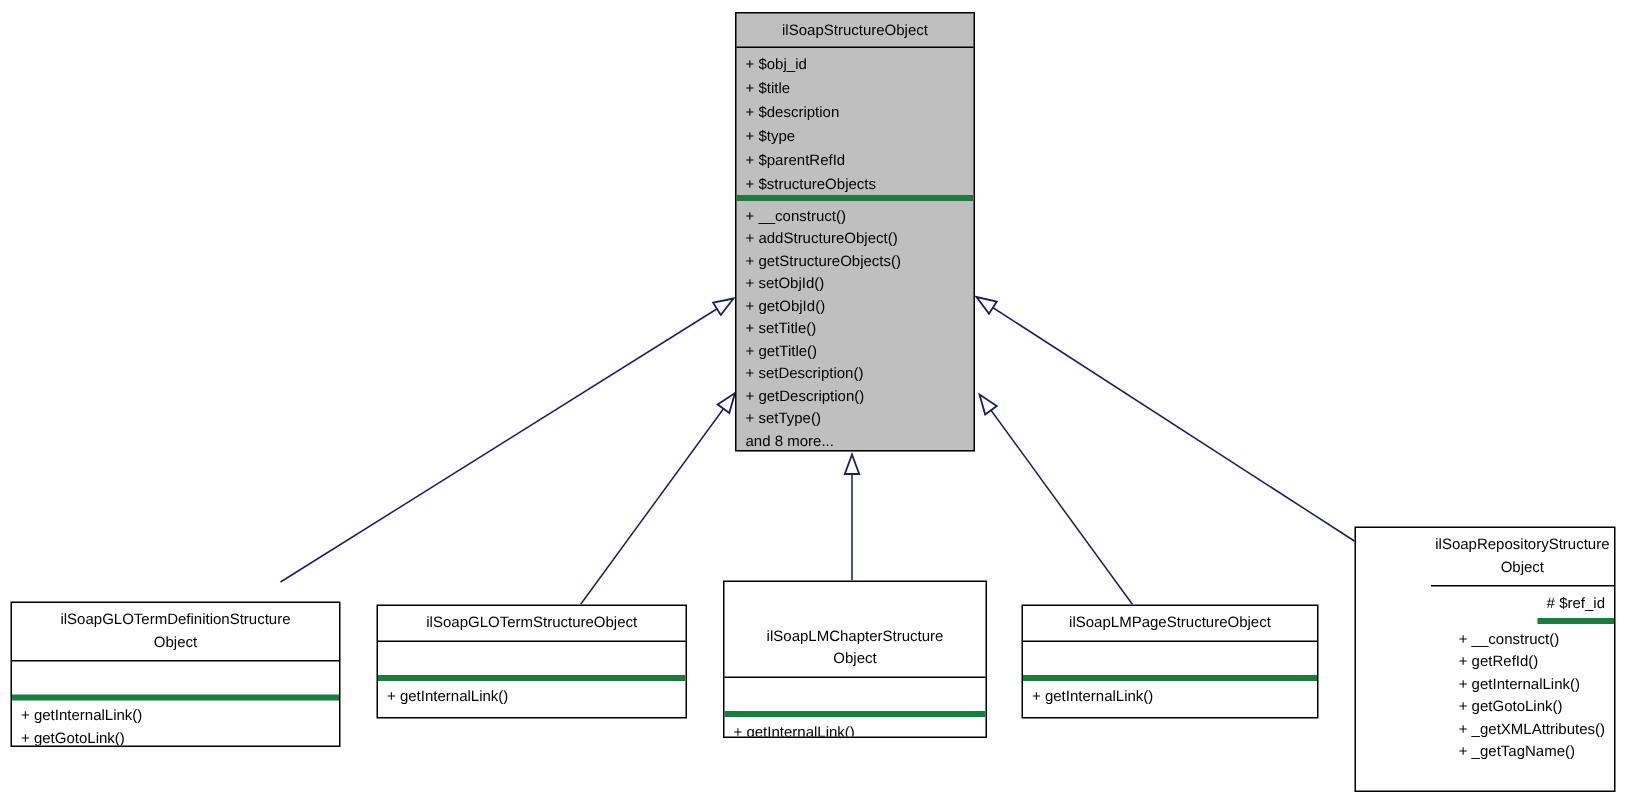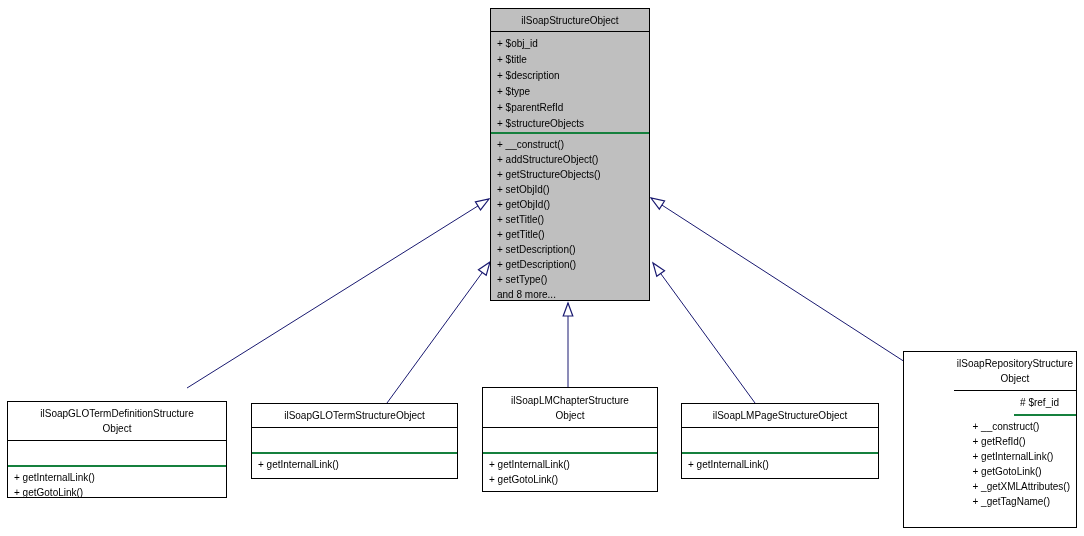--- a/index.html
+++ b/index.html
@@ -39,22 +39,22 @@
     display: flex;
     flex-direction: column;
     justify-content: center;
     align-items: center;
     text-align: center;
     padding: 1px 3px;
     flex: none;
   }
   .class-attrs {
     box-sizing: border-box;
-    border-bottom: 2px solid #15803d;
-    padding: 4px 17px 0 6px;
+    border-bottom: 4px solid #15803d;
+    padding: 4px 6px 0 6px;
     flex: none;
     overflow: hidden;
   }
   .class-methods {
     box-sizing: border-box;
     padding: 3px 6px 0 6px;
     flex: 1;
     overflow: hidden;
   }
   .member-line {
@@ -128,21 +128,21 @@
     <div class="class-title" style="height:24px;">
         <div class="title-line">ilSoapGLOTermStructureObject</div>
       </div>
     <div class="class-attrs" style="height:26px;"></div>
     <div class="class-methods">
         <div class="member-line">+ getInternalLink()</div>
       </div>
   </div>
 
   <div class="class-box" style="left:482px; top:387px; width:176px; height:105px;">
-    <div class="class-title" style="height:40px;">
+    <div class="class-title" style="height:40px;margin-top:24px;">
         <div class="title-line">ilSoapLMChapterStructure</div>
         <div class="title-line">Object</div>
       </div>
     <div class="class-attrs" style="height:26px;"></div>
     <div class="class-methods">
         <div class="member-line">+ getInternalLink()</div>
         <div class="member-line">+ getGotoLink()</div>
       </div>
   </div>
 

